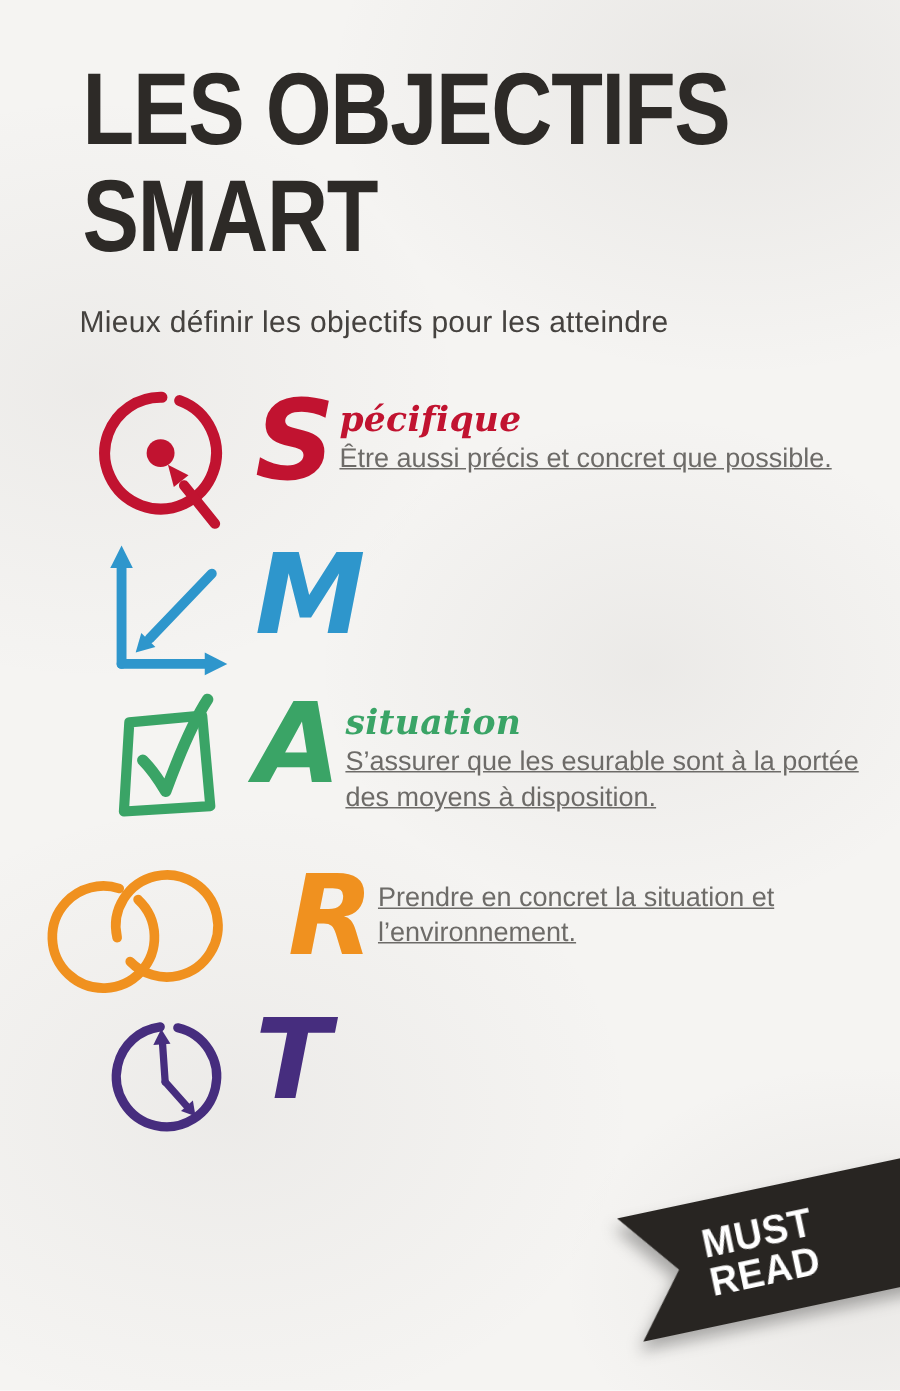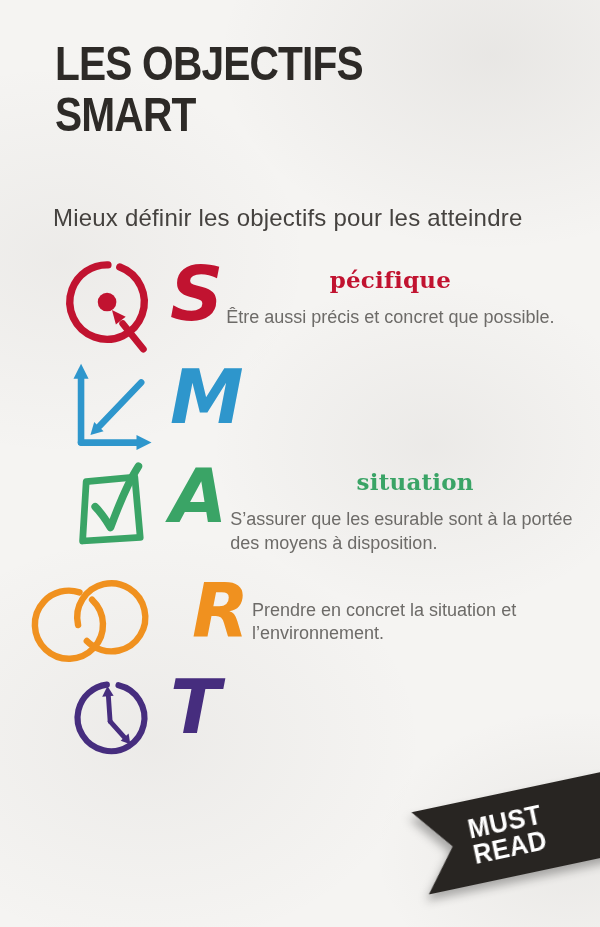--- a/index.html
+++ b/index.html
@@ -20,35 +20,35 @@
       #f5f4f2;
   }
 
   
   .title {
     position: absolute;
     left: 55px;
     top: 38px;
     color: #2d2a27;
     font-weight: 800;
-    font-size: 49px;
+    font-size: 68px;
     line-height: 1.05;
   }
   .title .tline {
     display: block;
     transform: scaleX(0.83);
     transform-origin: left center;
     letter-spacing: -1px;
     white-space: nowrap;
   }
   .subtitle {
     position: absolute;
     left: 53px;
     top: 204px;
-    font-size: 24px;
+    font-size: 20px;
     color: #45423f;
     letter-spacing: 0.2px;
   }
 
   
   .row { position: absolute; left: 0; width: 600px; height: 104px; }
   .row-s { top: 254px; }
   .row-m { top: 357px; }
   .row-a { top: 456px; }
   .row-r { top: 569px; }
@@ -76,31 +76,32 @@
     font-style: italic;
     font-weight: 800;
     font-size: 74px;
     line-height: 0.78;
     margin-right: 5px;
     letter-spacing: -2px;
   }
   .texts { padding-top: 2px; }
   .heading {
     font-family: "DejaVu Serif", serif;
+    font-style: italic;
     font-weight: 700;
     font-size: 23px;
     line-height: 1.05;
     letter-spacing: 0.2px;
-    text-align: center;
   }
   .desc {
     font-size: 18px;
     line-height: 1.3;
     color: #6d6b68;
-    margin-top: 14px;
+    margin-top: 2px;
+    text-decoration: underline;
   }
   .row-a .desc { max-width: 392px; }
   .row-r .desc { max-width: 265px; }
 
   
   .ribbon-wrap {
     position: absolute;
     right: -14px;
     bottom: 52px;
     filter: drop-shadow(-4px 6px 5px rgba(0,0,0,0.30));

